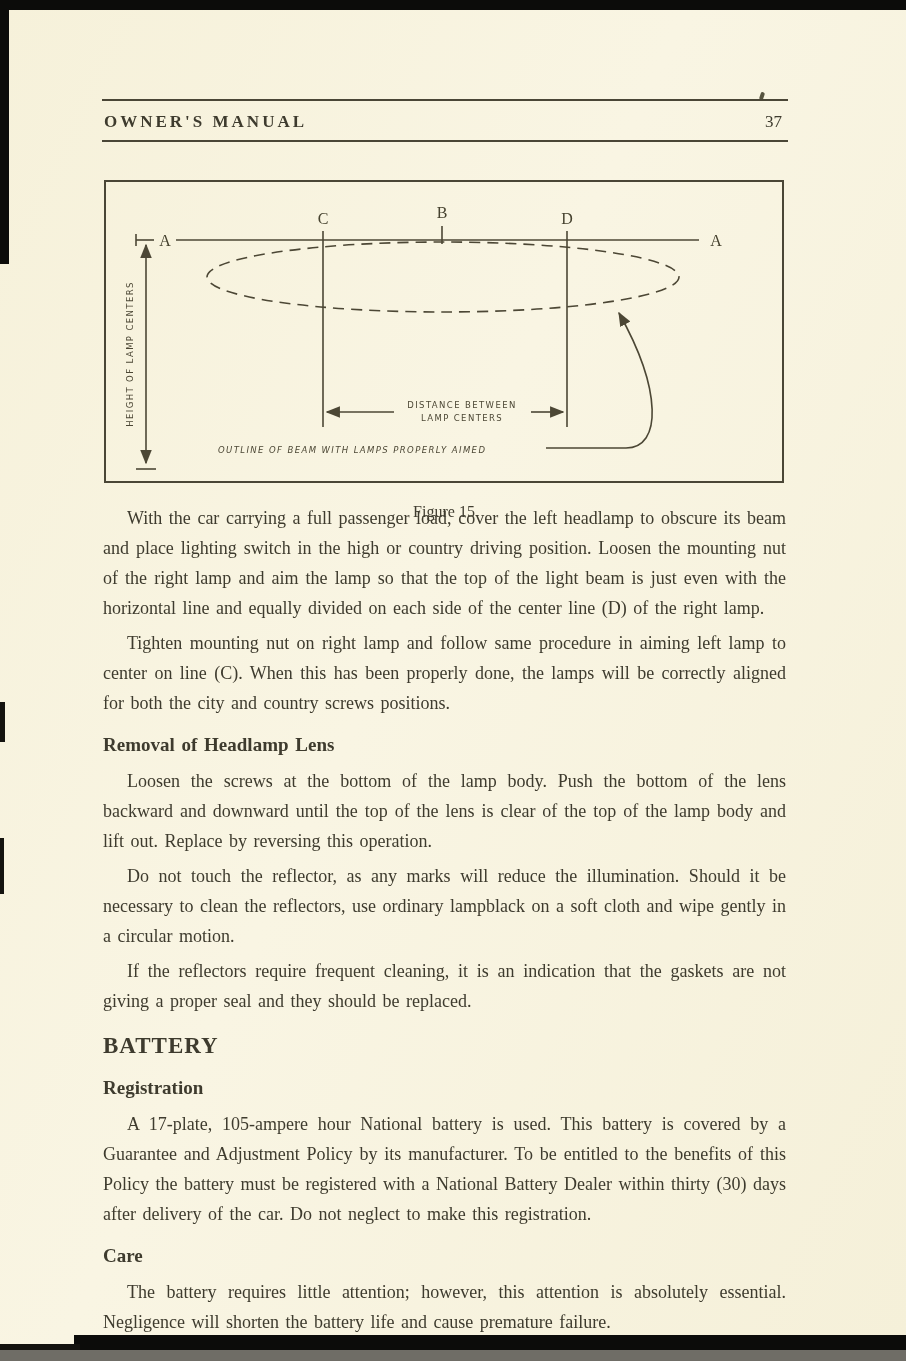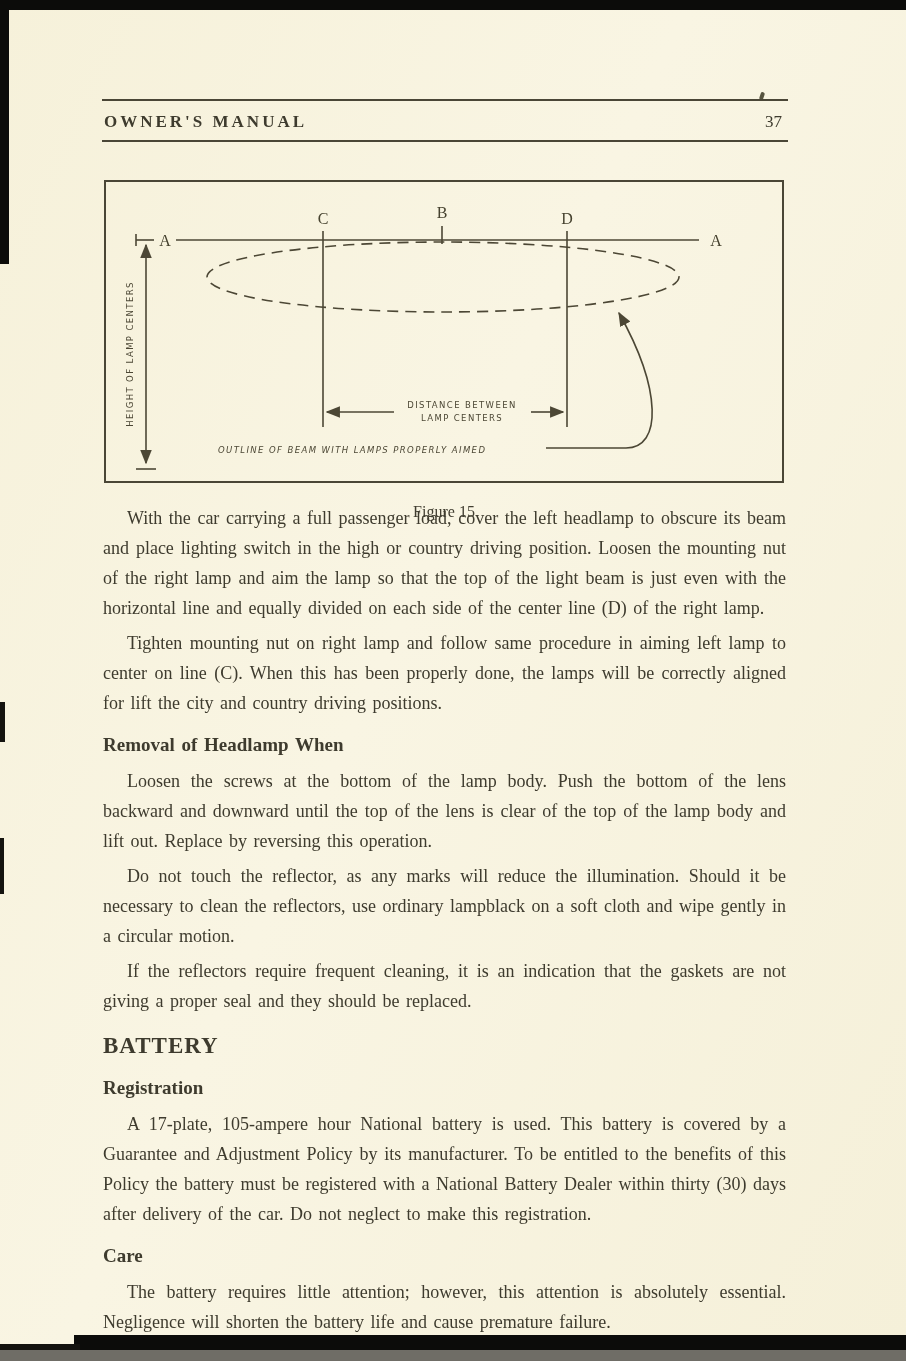--- a/index.html
+++ b/index.html
@@ -105,23 +105,23 @@
           <text class="diag-small" x="356" y="239" text-anchor="middle">LAMP CENTERS</text>
           <text class="diag-small" x="112" y="271" font-style="italic">OUTLINE OF BEAM WITH LAMPS PROPERLY AIMED</text>
         </g>
       </svg>
     </div>
     <div class="figure-caption">Figure 15</div>
   </div>
 
   <div class="body">
     <p>With the car carrying a full passenger load, cover the left headlamp to obscure its beam and place lighting switch in the high or country driving position.  Loosen the mounting nut of the right lamp and aim the lamp so that the top of the light beam is just even with the horizontal line and equally divided on each side of the center line (D) of the right lamp.</p>
-    <p>Tighten mounting nut on right lamp and follow same procedure in aiming left lamp to center on line (C).  When this has been properly done, the lamps will be correctly aligned for lift the city and country driving positions.</p>
+    <p>Tighten mounting nut on right lamp and follow same procedure in aiming left lamp to center on line (C).  When this has been properly done, the lamps will be correctly aligned for both the city and country screws positions.</p>
 
-    <div class="subhead">Removal of Headlamp When</div>
+    <div class="subhead">Removal of Headlamp Lens</div>
     <p>Loosen the screws at the bottom of the lamp body.  Push the bottom of the lens backward and downward until the top of the lens is clear of the top of the lamp body and lift out.  Replace by reversing this operation.</p>
     <p>Do not touch the reflector, as any marks will reduce the illumination.  Should it be necessary to clean the reflectors, use ordinary lampblack on a soft cloth and wipe gently in a circular motion.</p>
     <p>If the reflectors require frequent cleaning, it is an indication that the gaskets are not giving a proper seal and they should be replaced.</p>
 
     <div class="battery-title">BATTERY</div>
 
     <div class="subhead">Registration</div>
     <p>A 17-plate, 105-ampere hour National battery is used.  This battery is covered by a Guarantee and Adjustment Policy by its manufacturer.  To be entitled to the benefits of this Policy the battery must be registered with a National Battery Dealer within thirty (30) days after delivery of the car.  Do not neglect to make this registration.</p>
 
     <div class="subhead">Care</div>

